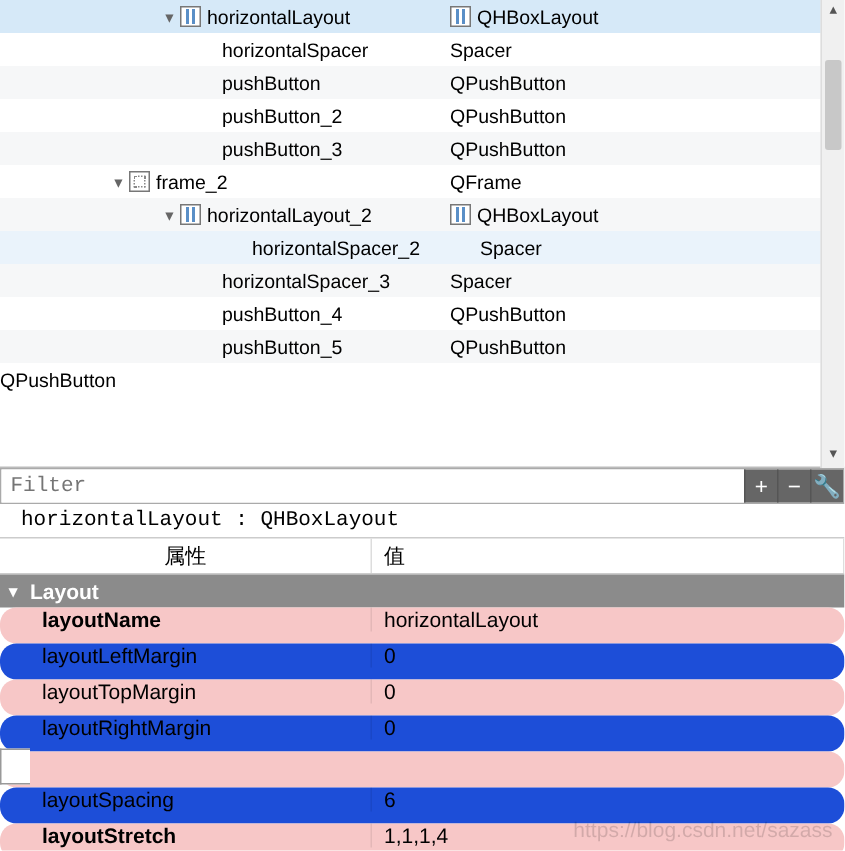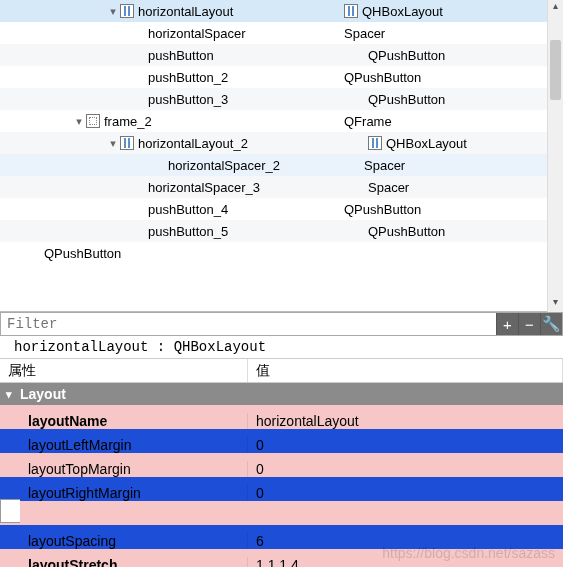--- a/index.html
+++ b/index.html
@@ -23,34 +23,33 @@
     overflow-y: auto;
     overflow-x: hidden;
     border-right: 1px solid #ddd;
   }
   .row {
     display: flex;
     height: 22px;
     align-items: center;
     white-space: nowrap;
   }
-  .row.alt { background: #f6f7f8; gap: 24px; }
+  .row.alt { background: #f6f7f8; }
   .row.sel { background: #d6e9f8; }
   .row.sel1 { background: #eaf3fb; padding-left: 20px; }
   .cell-name {
     flex: 0 0 300px;
     display: flex;
     align-items: center;
     padding-left: 0;
   }
   .cell-class {
     flex: 1;
     display: flex;
     align-items: center;
-    margin-left: 44px;
   }
   .indent { display:inline-block; height: 1px; }
   .arrow {
     display: inline-block;
     width: 14px;
     text-align: center;
     color: #666;
     font-size: 11px;
   }
   .arrow.none { visibility: hidden; }
@@ -109,31 +108,32 @@
     border-bottom:1px solid #ccc;
   }
   
   .prop-header {
     display:flex; height:24px; border-bottom:1px solid #ccc;
   }
   .ph-cell {
     padding:3px 8px; border-right:1px solid #ddd;
     font-size:14px;
   }
-  .ph-cell.name{flex:0 0 248px;}
+  .ph-cell.name{flex:0 0 248px;text-align:center;}
   .ph-cell.val{flex:1;}
   .group-row {
     background:#8b8b8b; color:#fff; height:22px;
     display:flex; align-items:center; padding-left:6px;
     font-weight:bold; font-size:14px;
   }
   .group-arrow{display:inline-block;width:14px;font-size:11px;}
   .prop-row {
-    display:flex; height:24px; align-items:flex-end;
+    display:flex; height:24px; align-items:flex-start;
     background:#f7c7c7;
+    border-radius:11px;
   }
   .prop-row.alt{background:#1d4ed8;}
   .pr-name{
     flex:0 0 248px; padding-left:28px; font-size:14px;
     border-right:1px solid rgba(0,0,0,0.08);
   }
   .pr-name.bold{font-weight:bold;}
   .pr-val{flex:1; padding-left:8px; font-size:14px;}
   .watermark{
     position:absolute; bottom:6px; right:8px;

